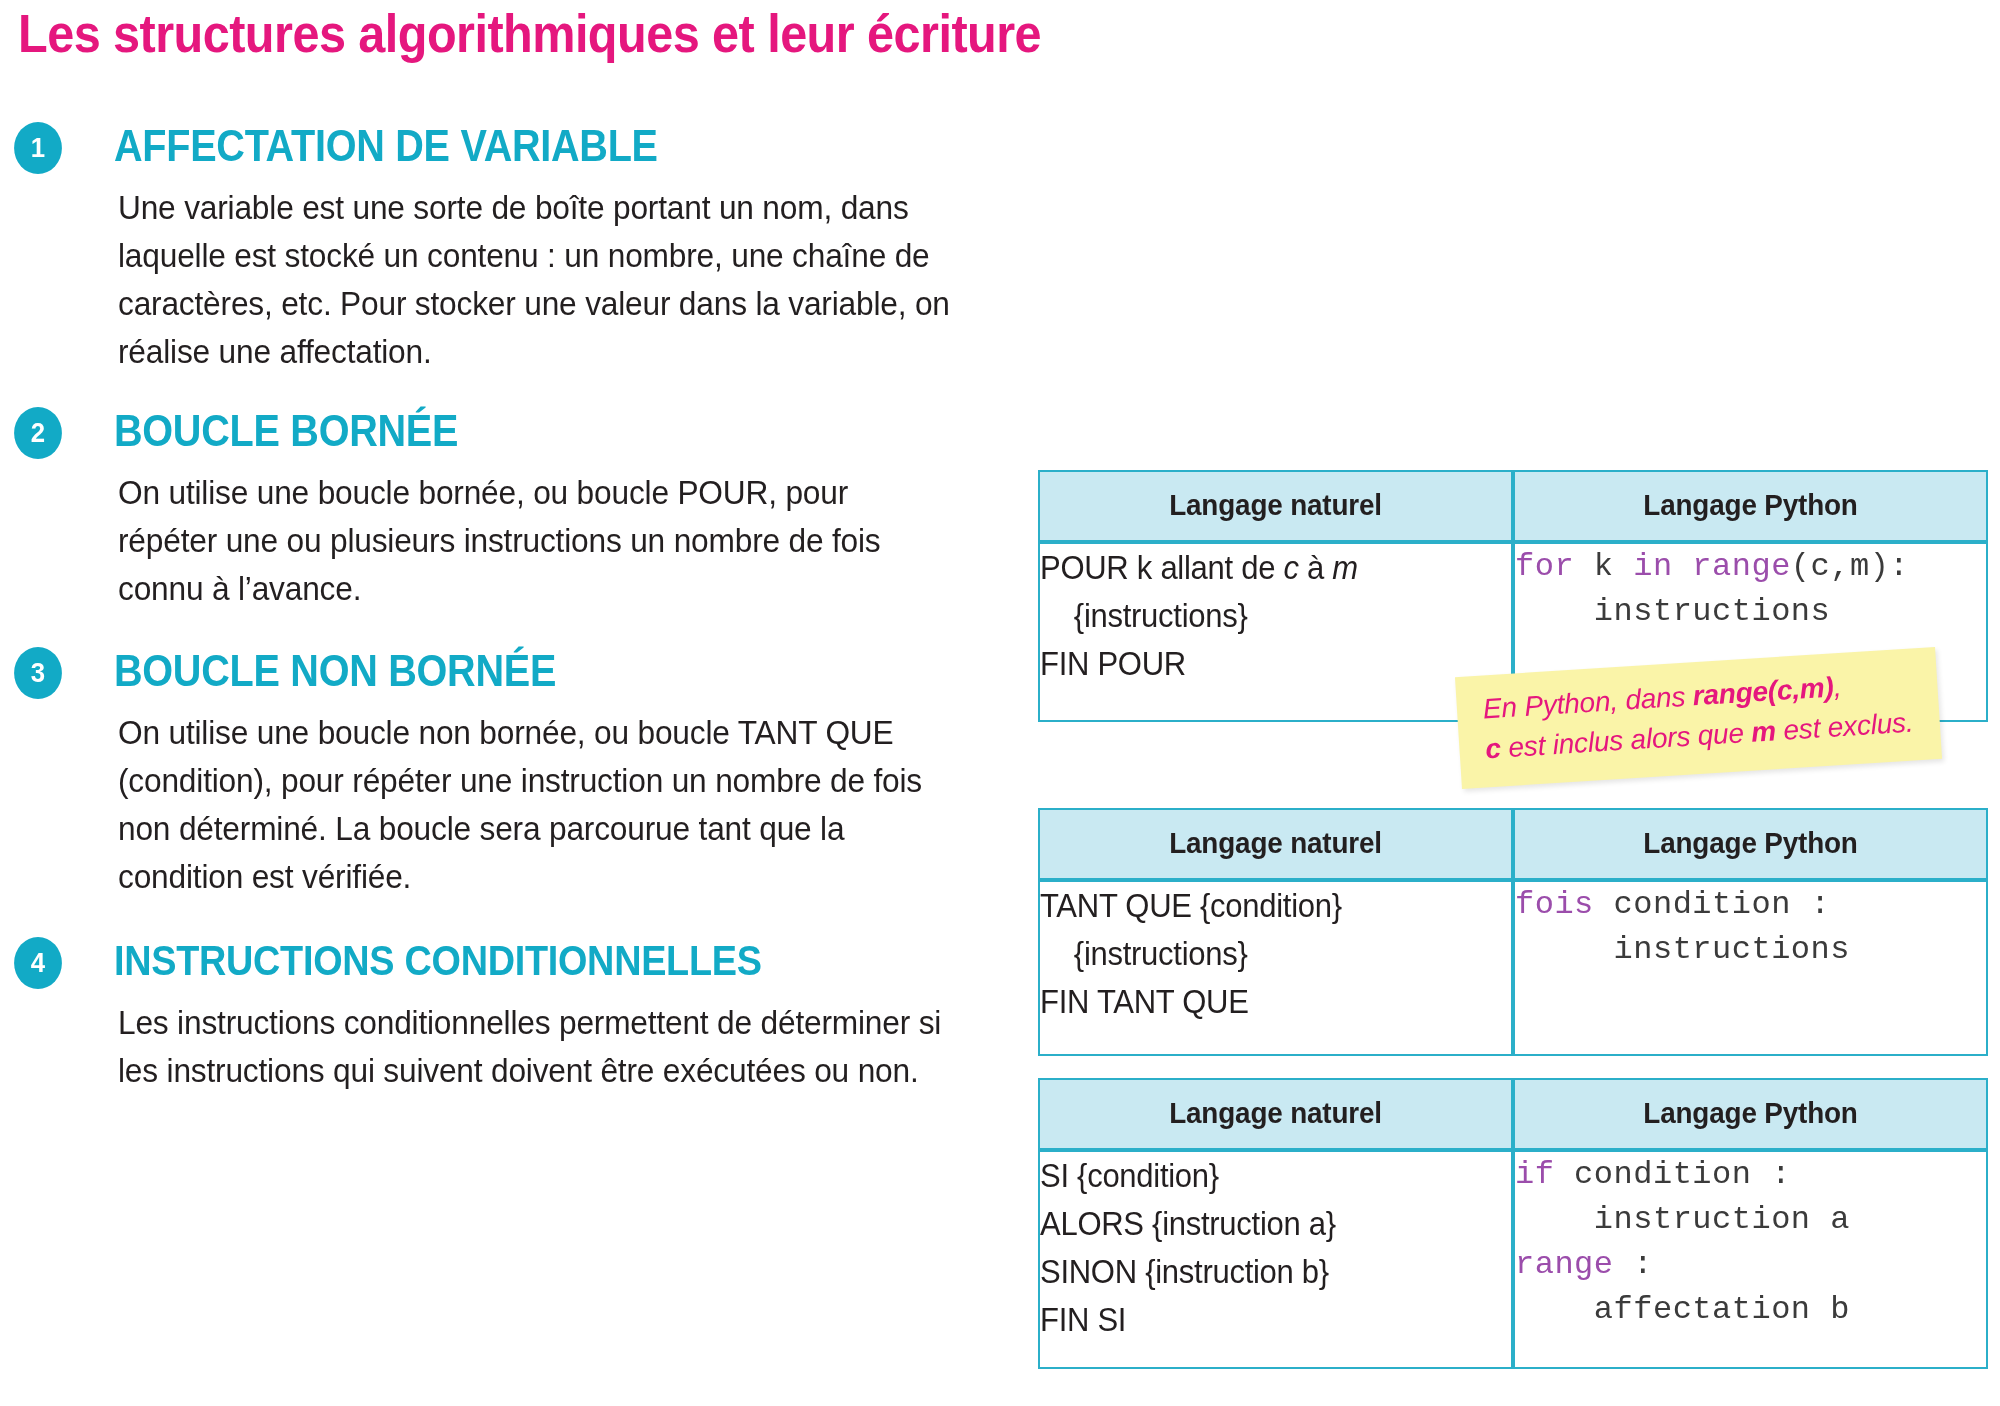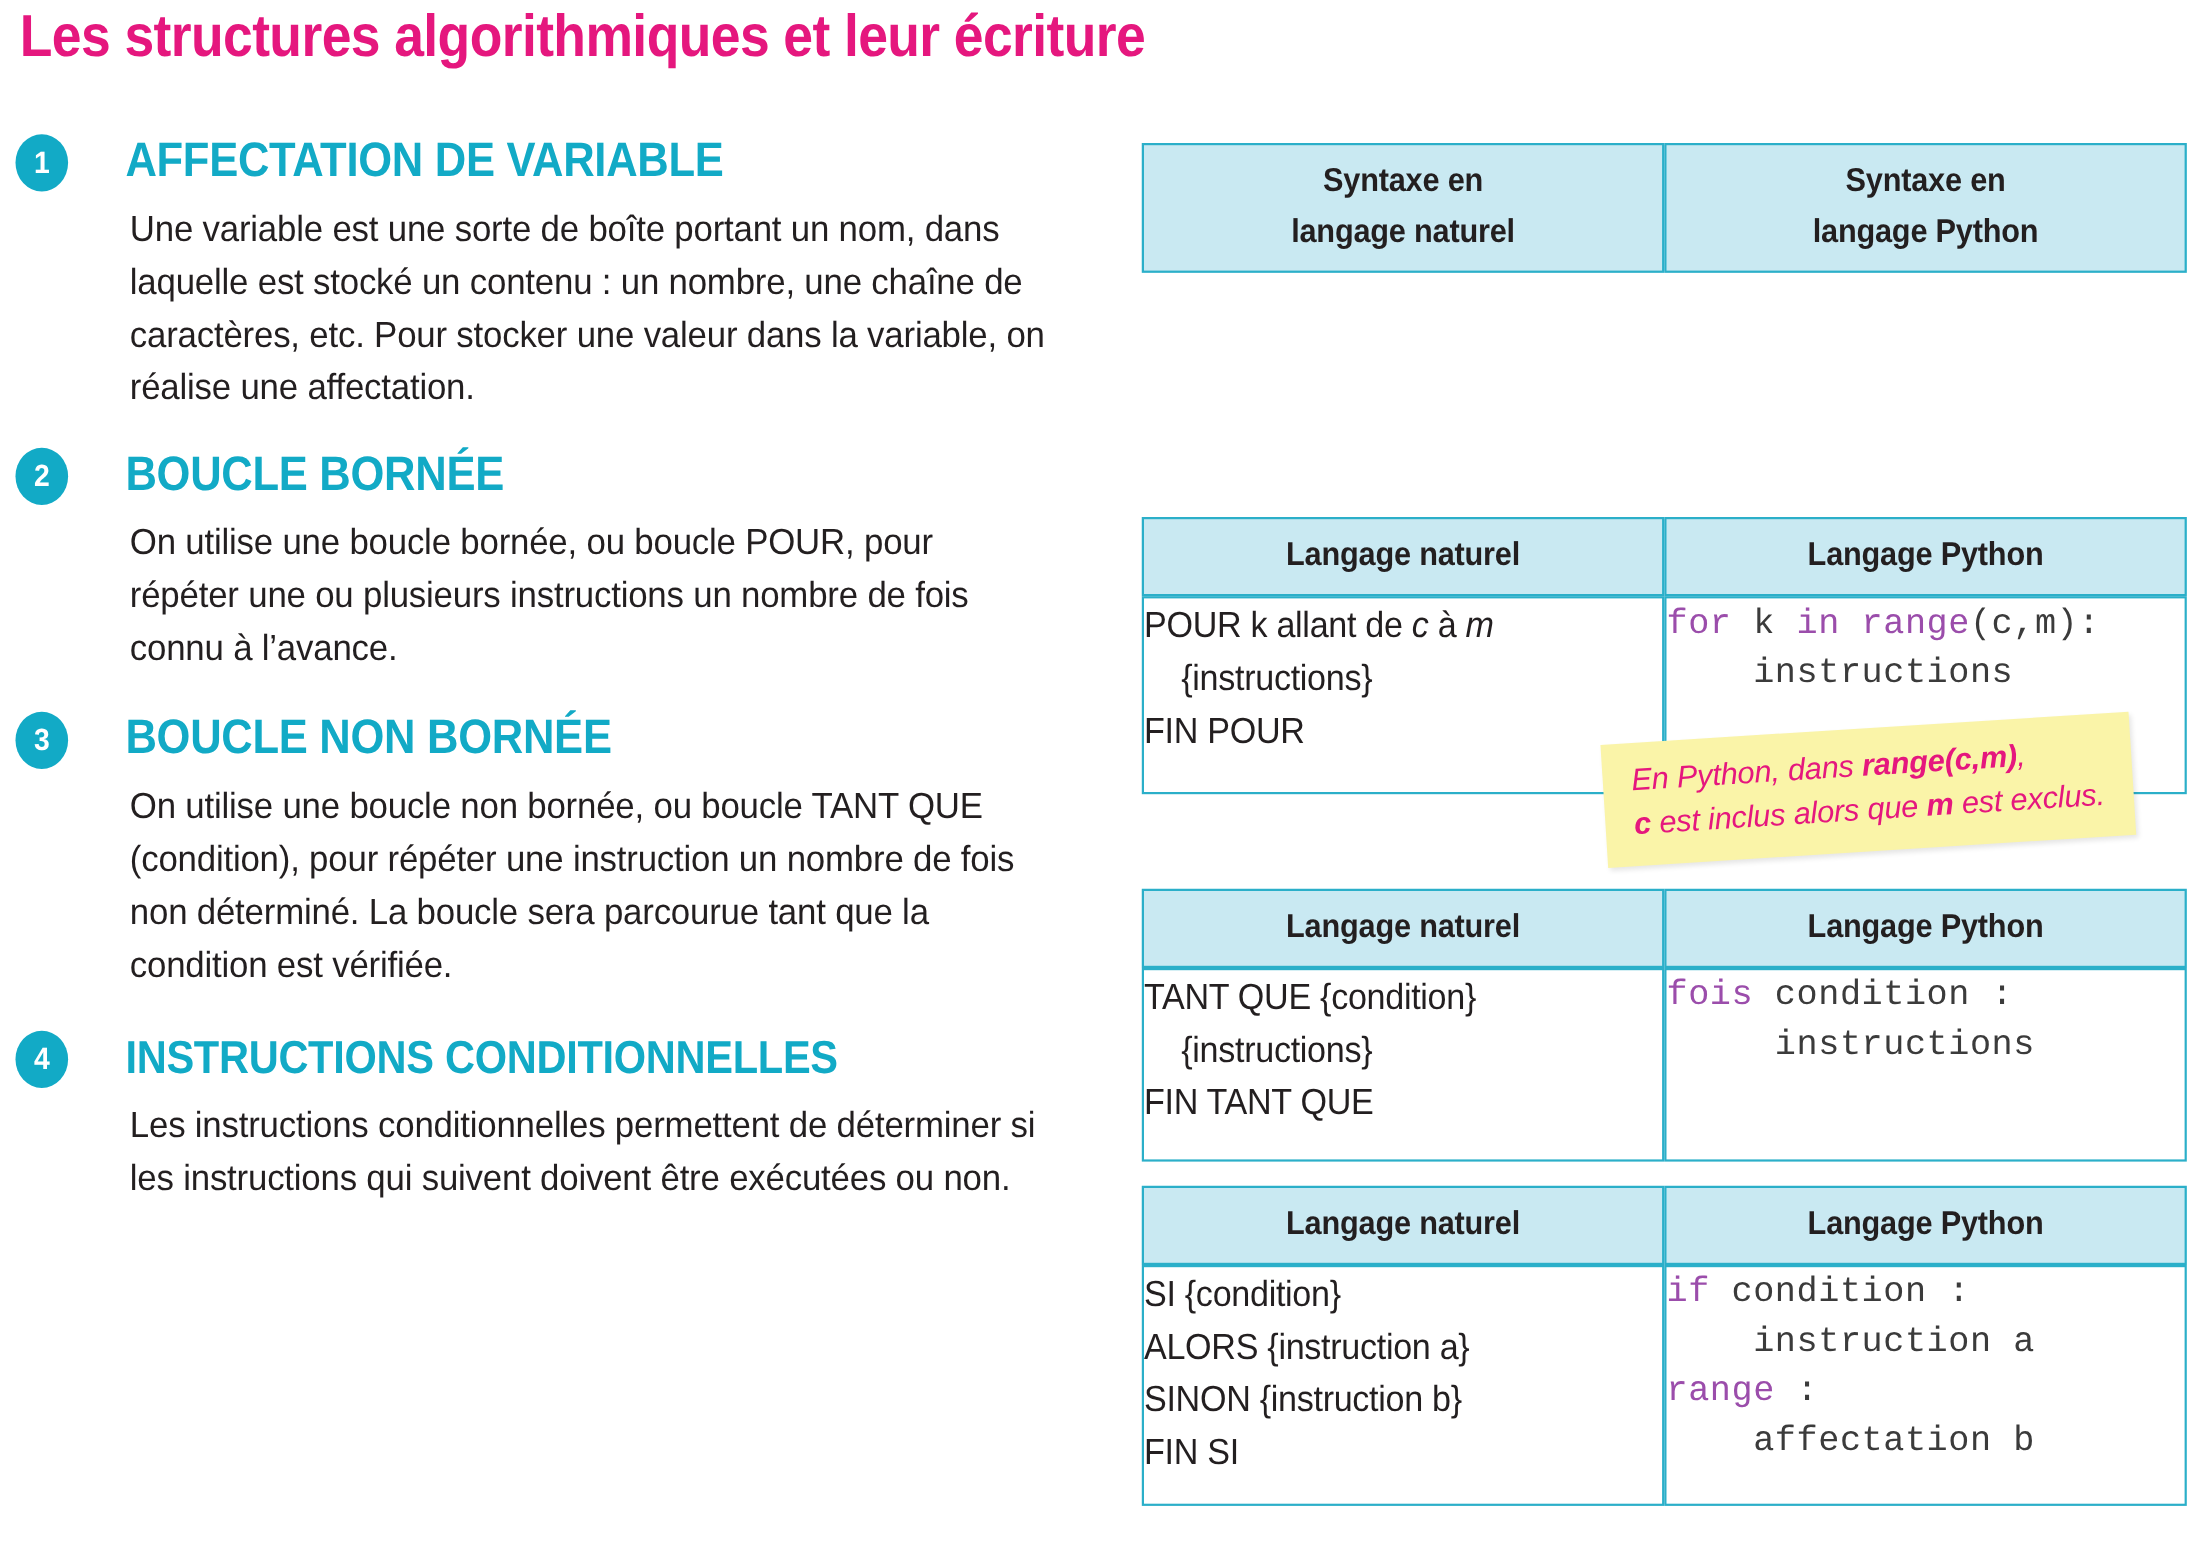--- a/index.html
+++ b/index.html
@@ -186,30 +186,20 @@
       <div class="badge">4</div>
       <div class="sec-title" style="font-size:42px;">INSTRUCTIONS CONDITIONNELLES</div>
     </div>
     <div class="sec-body">Les instructions conditionnelles permettent de déterminer si les instructions qui suivent doivent être exécutées ou non.</div>
   </div>
 
 </div>
 
 <table class="tbl" style="top:130px;">
   <tbody>
-      <tr>
-    <th>
-      <span class="hl">Syntaxe en</span>
-      <span class="hl">langage naturel</span>
-    </th>
-    <th>
-      <span class="hl">Syntaxe en</span>
-      <span class="hl">langage Python</span>
-    </th>
-  </tr>
 </tbody>
   </table>
 
 <table class="tbl" style="top:470px;">
   <tbody>
       <tr>
     <th>
           <span class="hl">Langage naturel</span>
         </th>
     <th>

